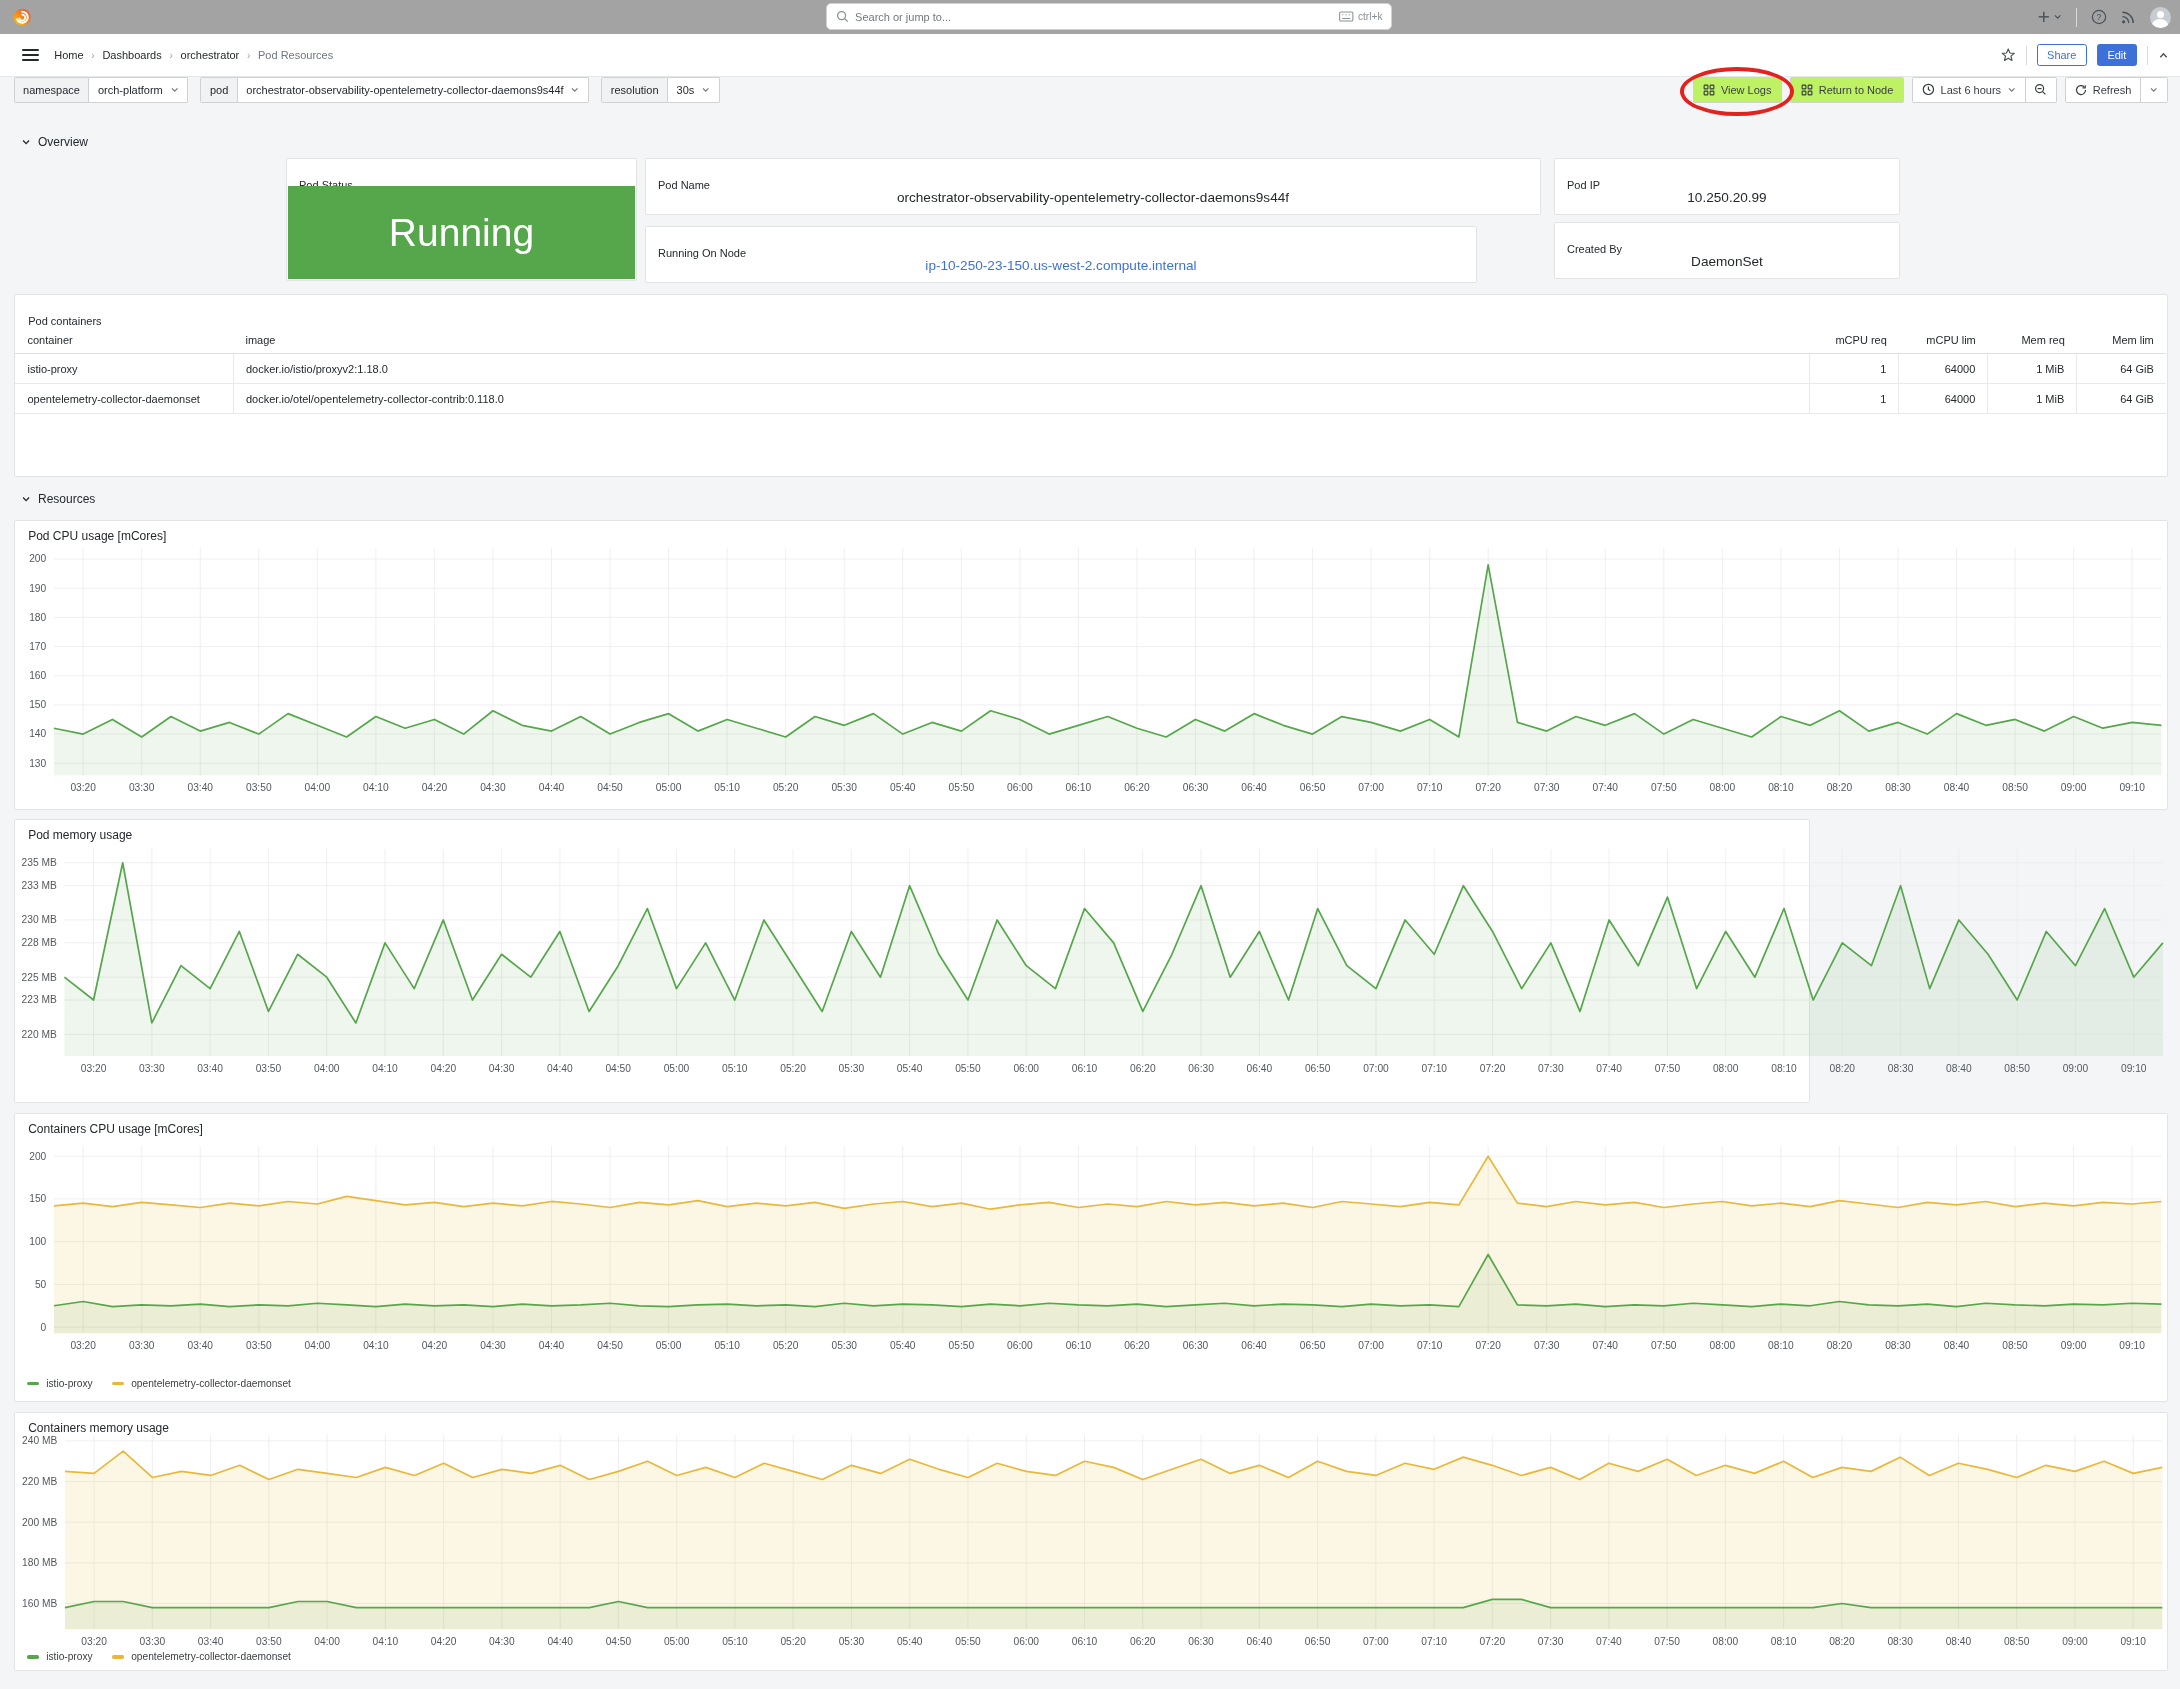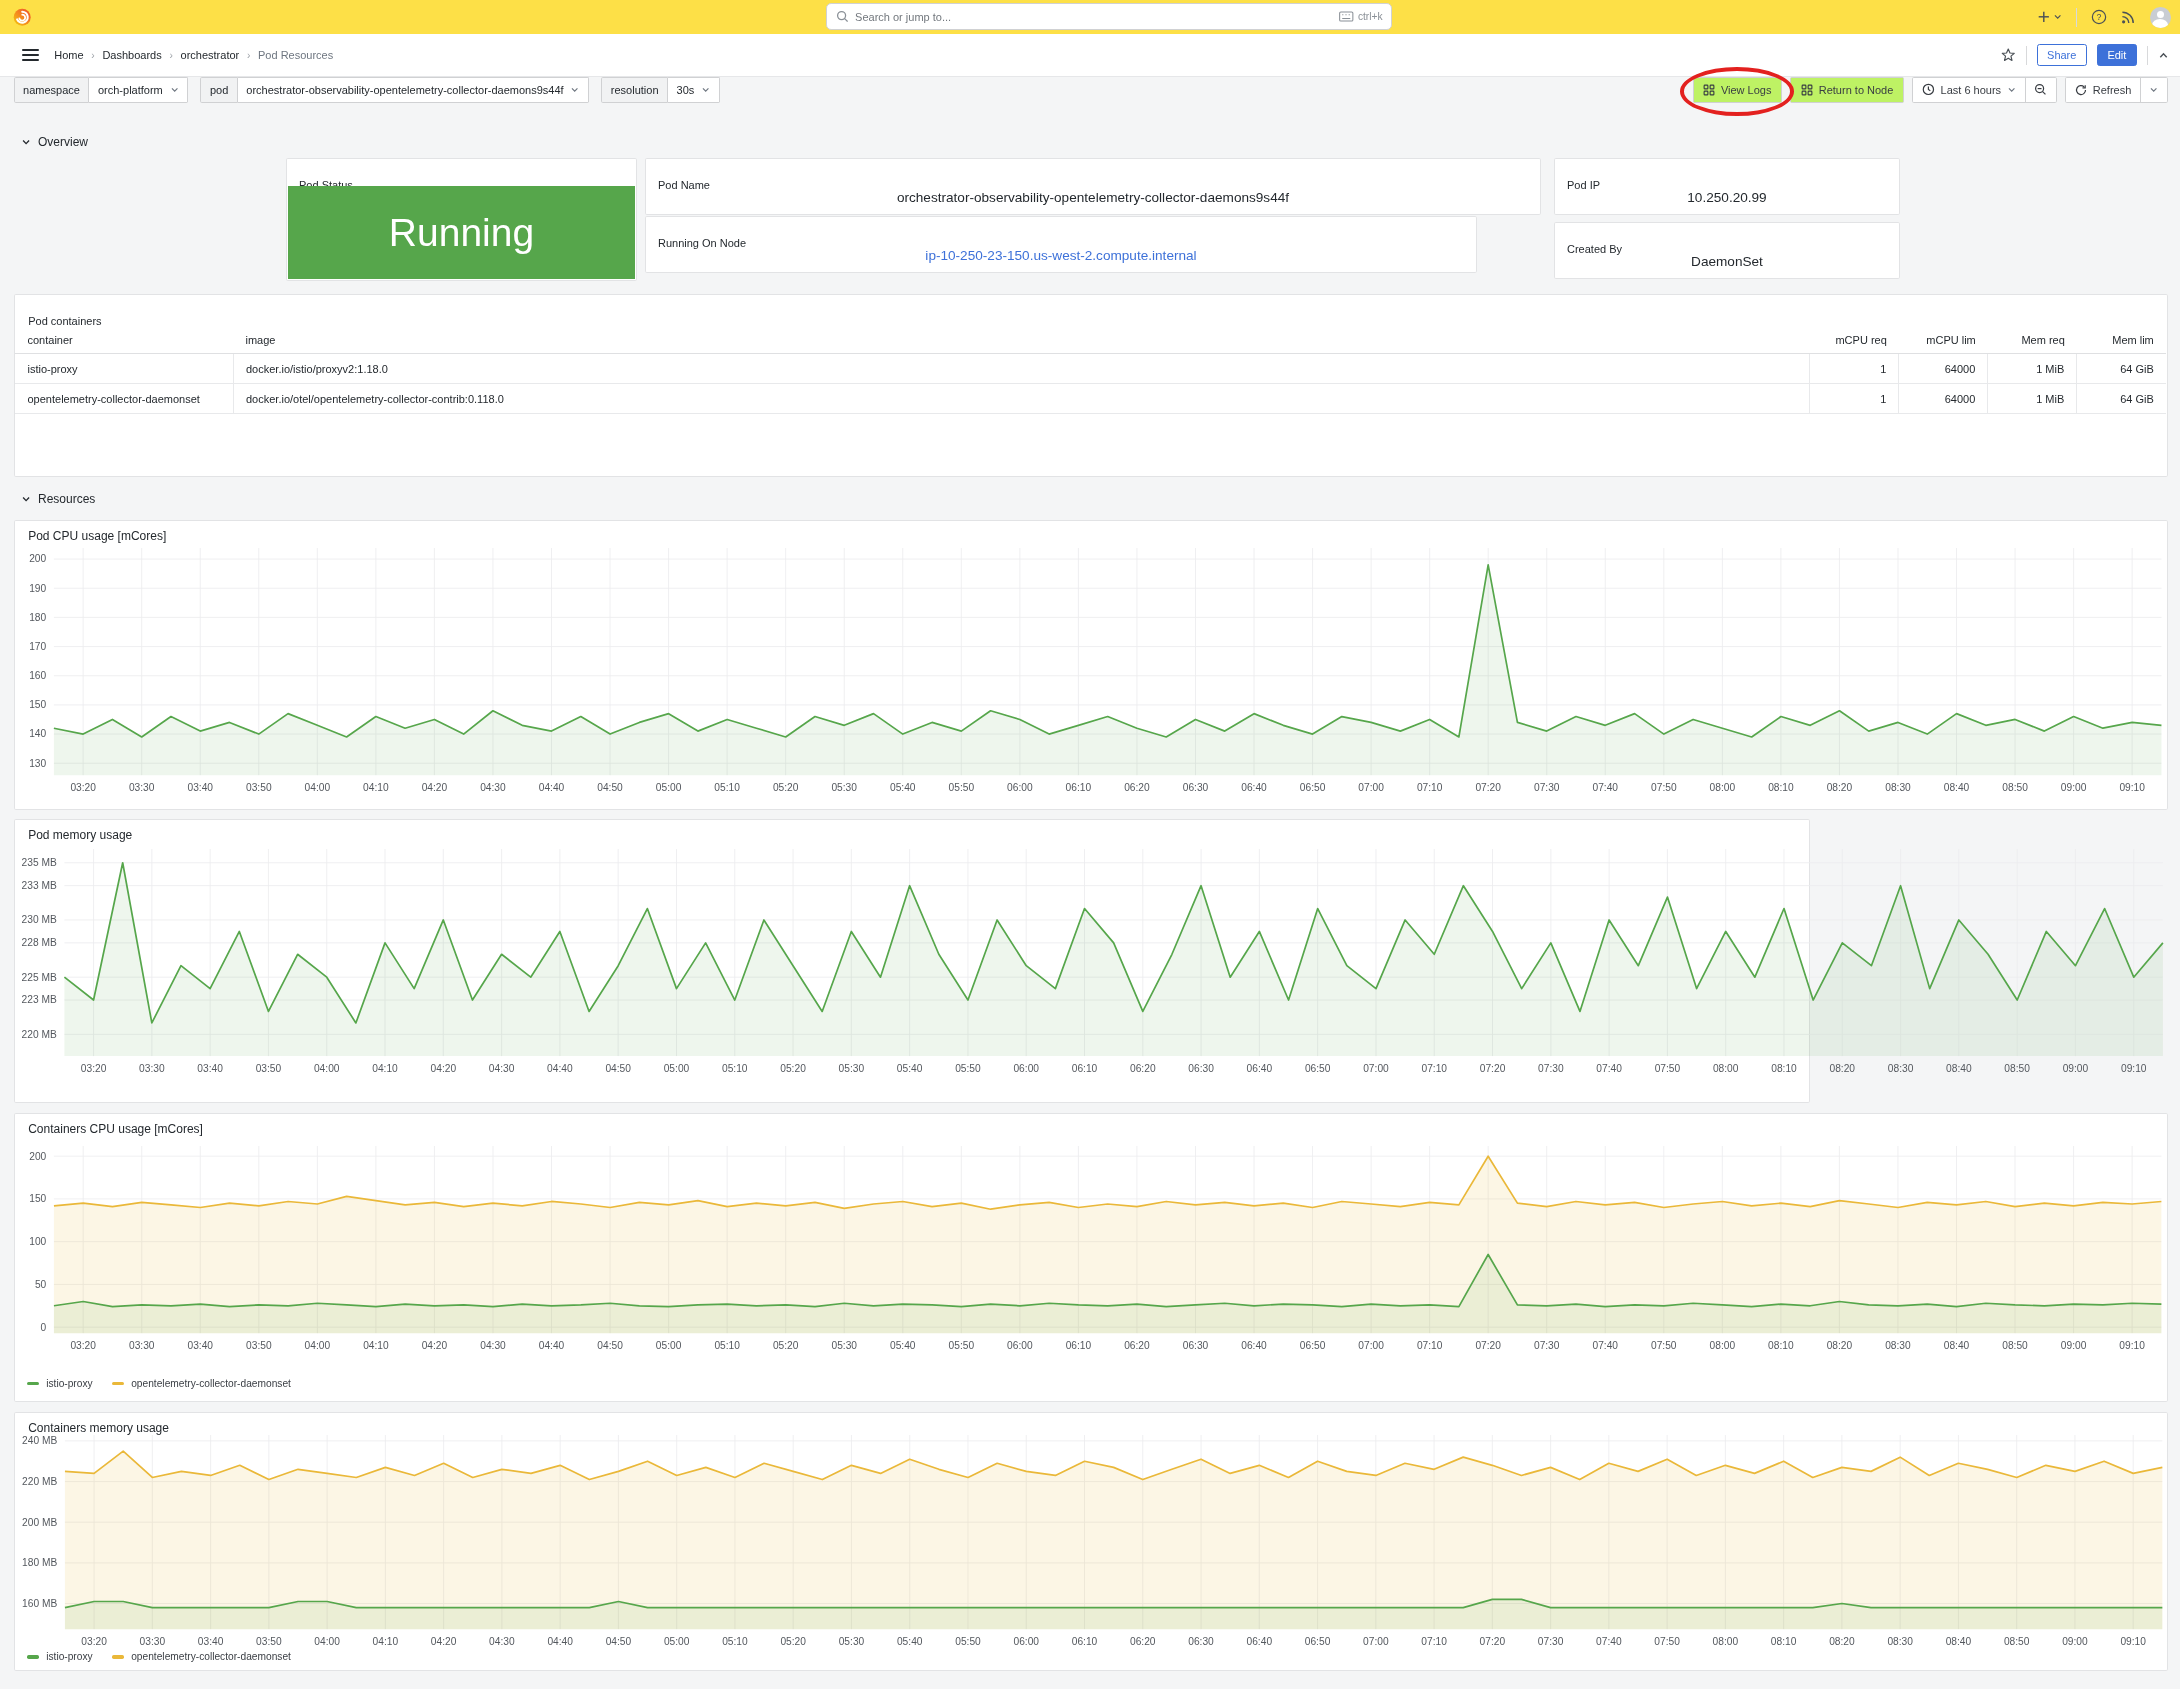--- a/index.html
+++ b/index.html
@@ -1,21 +1,21 @@
 <!DOCTYPE html>
 <html style="font-size:13.6px"><head>
 <meta charset="utf-8">
 <style>
   * { box-sizing: border-box; margin: 0; padding: 0; }
   html,body { width:2181px; height:1690px; overflow:hidden; background:#f4f5f6;
     font-family:"Liberation Sans", sans-serif; color:#24292e; }
   .app { position:relative; width:2181px; height:1690px; }
 
   
-  .topnav { position:absolute; left:0; top:0; width:2181px; height:46px; background:#fde047;
+  .topnav { position:absolute; left:0; top:0; width:2181px; height:46px; background:#a3a3a3;
     border-bottom:0.9px solid #e2e3e5; }
   .logo { position:absolute; left:12px; top:6.8px; width:20.4px; height:20.4px; }
   .searchbox { position:absolute; left:826px; top:3.4px; width:566px; height:26.4px; background:#fff;
     border:0.9px solid #d0d1d3; border-radius:5.1px; display:flex; align-items:center; padding:0 8.5px; color:#8a9097; }
   .searchbox .ph { font-size:11px; color:#73787e; margin-left:6.8px; flex:1; }
   .shortcut { display:flex; align-items:center; gap:4.3px; color:#8a9097; font-size:10.2px; }
   .nav-right { position:absolute; right:10.2px; top:0; height:34px; display:flex; align-items:center; gap:13.6px; color:#4b5157; }
   .vdiv { width:0.9px; height:19px; background:#d8d9db; }
   .iconbtn { display:flex; align-items:center; gap:2.6px; cursor:pointer; color:#4b5157; }
   .avatar { width:21px; height:21px; border-radius:50%; background:#c9cdd3; overflow:hidden; position:relative; }
@@ -276,21 +276,21 @@
     <div class="bigstat" style="background:#56A64B">Running</div>
   </div>
   <div class="panel" style="left:645px;top:158px;width:896px;height:57px">
     <div class="ptitle">Pod Name</div>
     <div class="statval" style="top:31px">orchestrator-observability-opentelemetry-collector-daemons9s44f</div>
   </div>
   <div class="panel" style="left:1554px;top:158px;width:346px;height:57px">
     <div class="ptitle">Pod IP</div>
     <div class="statval" style="top:31px">10.250.20.99</div>
   </div>
-  <div class="panel" style="left:645px;top:216px;width:832px;height:57px">
+  <div class="panel" style="left:645px;top:226px;width:832px;height:57px">
     <div class="ptitle">Running On Node</div>
     <div class="statval linkval" style="top:31px">ip-10-250-23-150.us-west-2.compute.internal</div>
   </div>
   <div class="panel" style="left:1554px;top:222px;width:346px;height:57px">
     <div class="ptitle">Created By</div>
     <div class="statval" style="top:31px">DaemonSet</div>
   </div>
 
   <div class="panel" style="left:13.6px;top:294px;width:2154px;height:183px">
     <div class="ptitle" style="left:13.6px">Pod containers</div>

